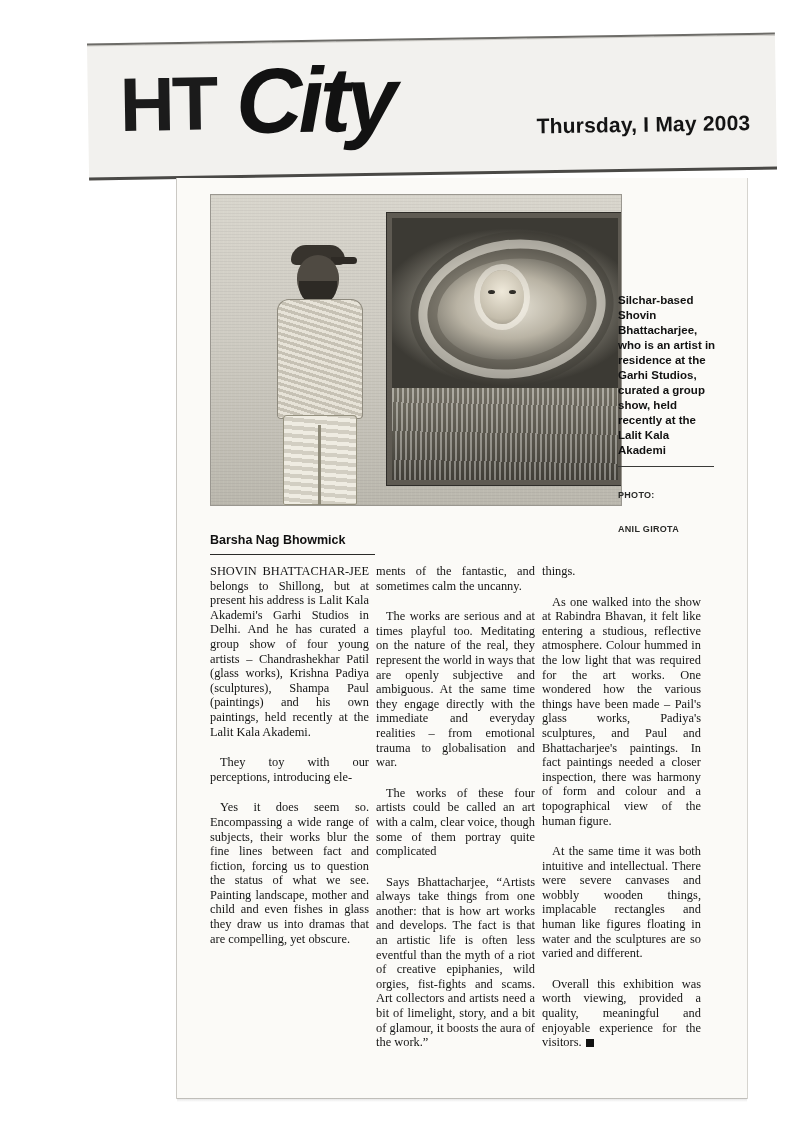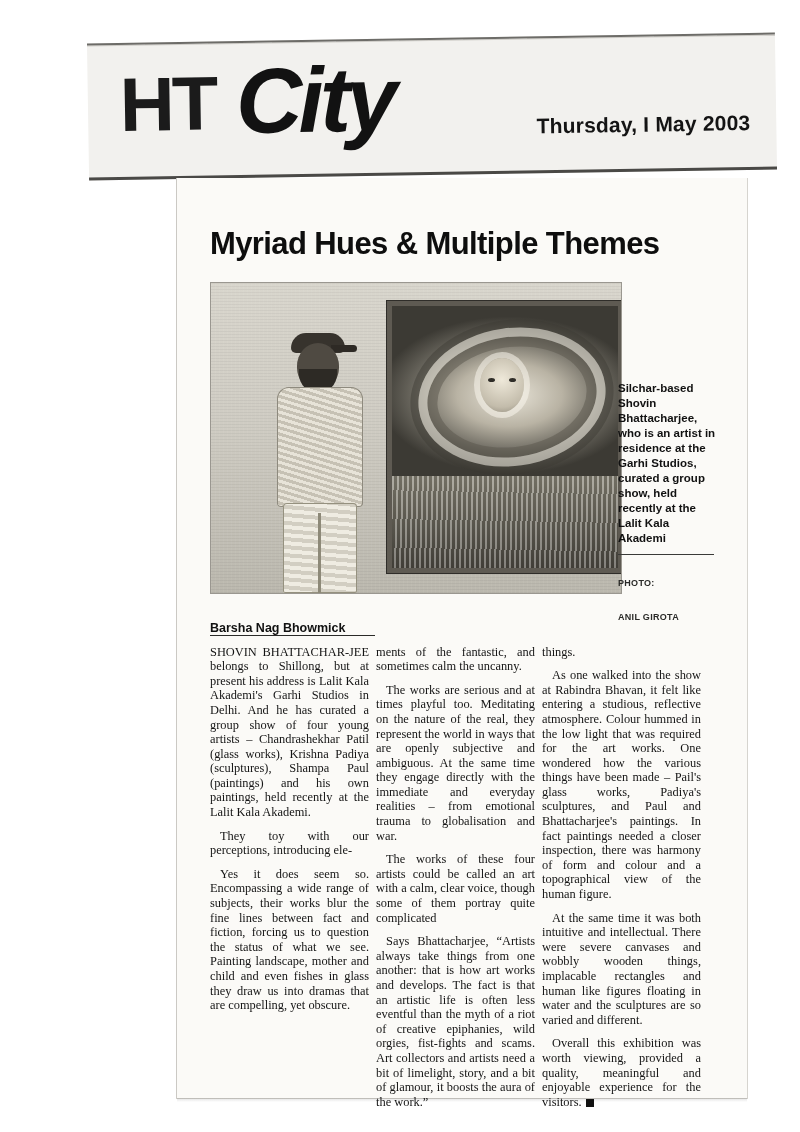--- a/index.html
+++ b/index.html
@@ -268,21 +268,21 @@
     letter-spacing: .3px;
     color: #2a2a28;
     padding-top: 22px;
   }
 
   
   .byline-wrap {
     margin: 14px 0 0 33px;
     width: 165px;
     border-bottom: 1px solid #2a2a28;
-    padding-bottom: 0;
+    padding-bottom: 7px;
   }
   .byline {
     font-family: "Liberation Sans", sans-serif;
     font-weight: bold;
     font-size: 12.5px;
     color: #111;
   }
   .columns {
     display: flex;
     gap: 7px;
@@ -293,21 +293,21 @@
     width: 159px;
     font-family: "Liberation Serif", serif;
     font-size: 12.4px;
     line-height: 14.6px;
     text-align: justify;
     color: #141414;
     hyphens: auto;
   }
   .col p { margin: 0; text-indent: 10px; }
   .col p.first { text-indent: 0; }
-  .col p + p { margin-top: 9px; }
+  .col p + p { margin-top: 16px; }
   .endmark {
     display: inline-block;
     width: 8px; height: 8px;
     background: #111;
     vertical-align: -1px;
     margin-left: 4px;
   }
 
   
   .page::after {
@@ -324,21 +324,20 @@
 <div class="masthead">
   <div class="masthead-inner">
     <div class="ht-logo">HT</div>
     <div class="ht-city">City</div>
     <div class="masthead-date">Thursday, I May 2003</div>
   </div>
 </div>
 
 <div class="page">
 
-  <h1 class="headline">Myriad Hues &amp; Multiple Themes</h1>
 
   <div class="photo-row">
 
     <div class="photo">
       <div class="ph-wall"></div>
       <div class="ph-grain"></div>
 
       <div class="ph-frame">
         <div class="ph-canvas">
           <div class="ph-swirl"></div>

